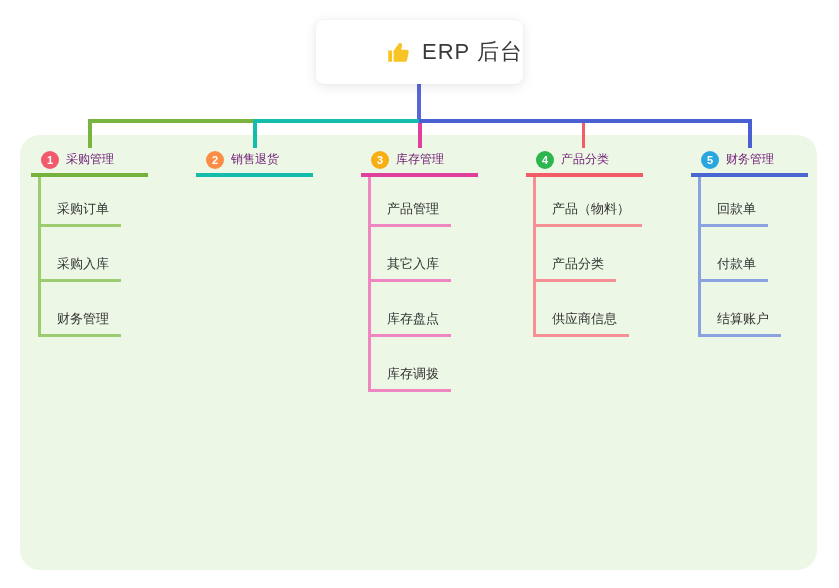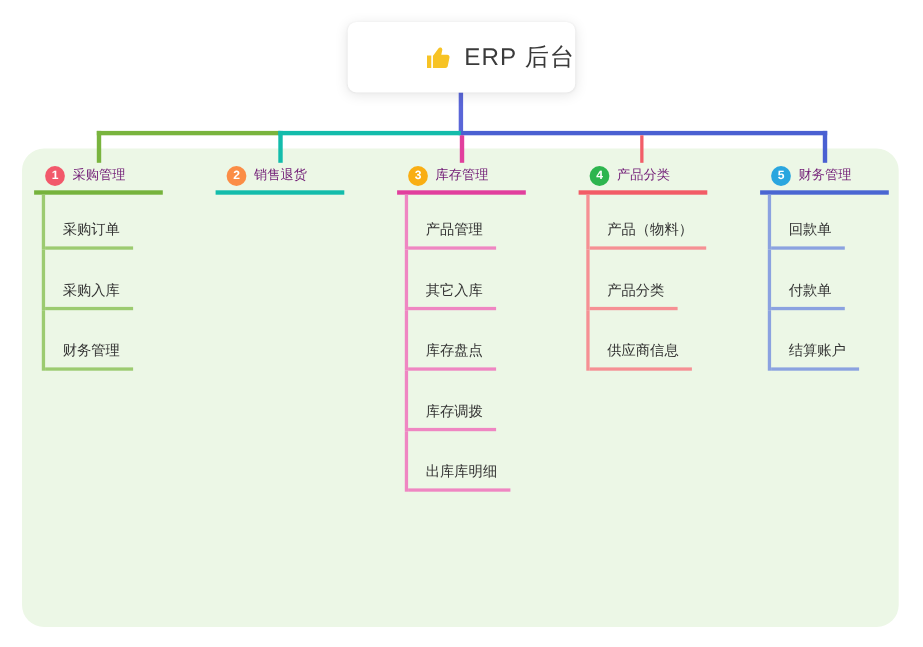--- a/index.html
+++ b/index.html
@@ -98,23 +98,20 @@
         </div>
       <div class="child">
           <span class="child-label">其它入库</span>
         </div>
       <div class="child">
           <span class="child-label">库存盘点</span>
         </div>
       <div class="child">
           <span class="child-label">库存调拨</span>
         </div>
-      <div class="child">
-          <span class="child-label">出库库明细</span>
-        </div>
     </div>
   </div>
 
   <div class="branch" style="left: 526px; --line: #f25c66; --child-line: #f69094; --badge: #2db54e;">
     <div class="branch-title-row">
       <span class="badge">4</span>
       <span class="branch-title-text">产品分类</span>
     </div>
     <div class="children">
       <div class="child">

